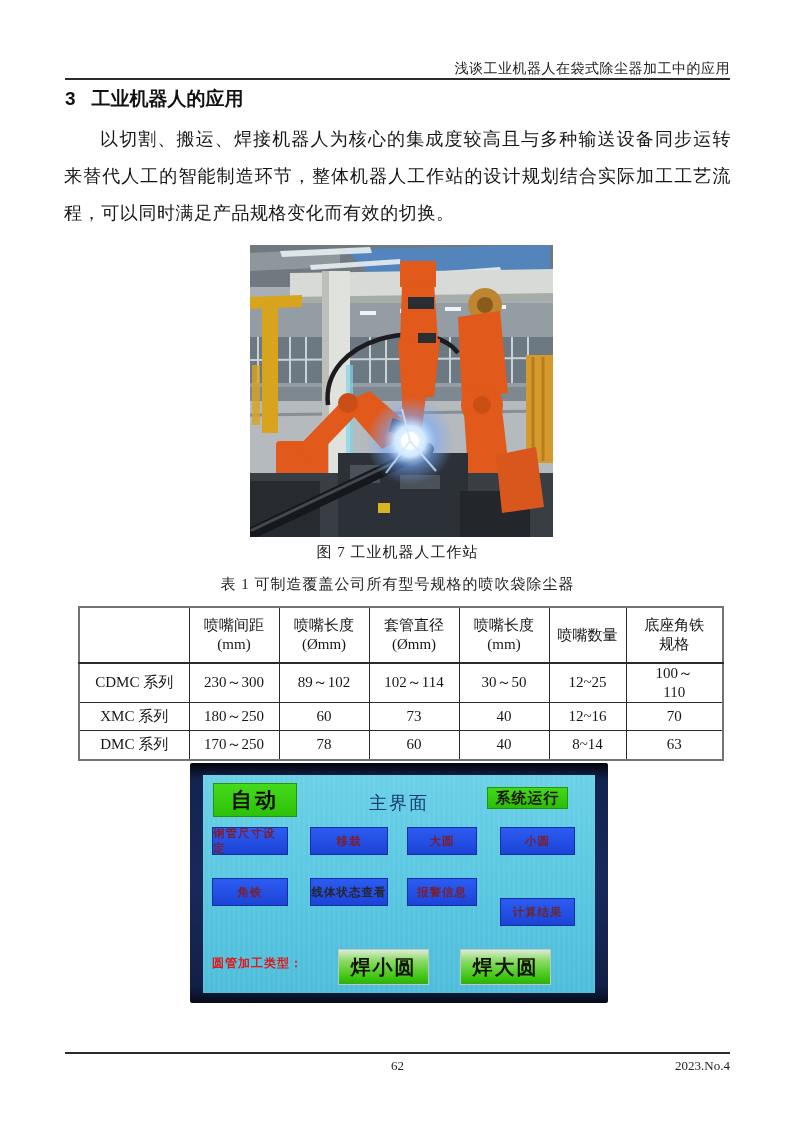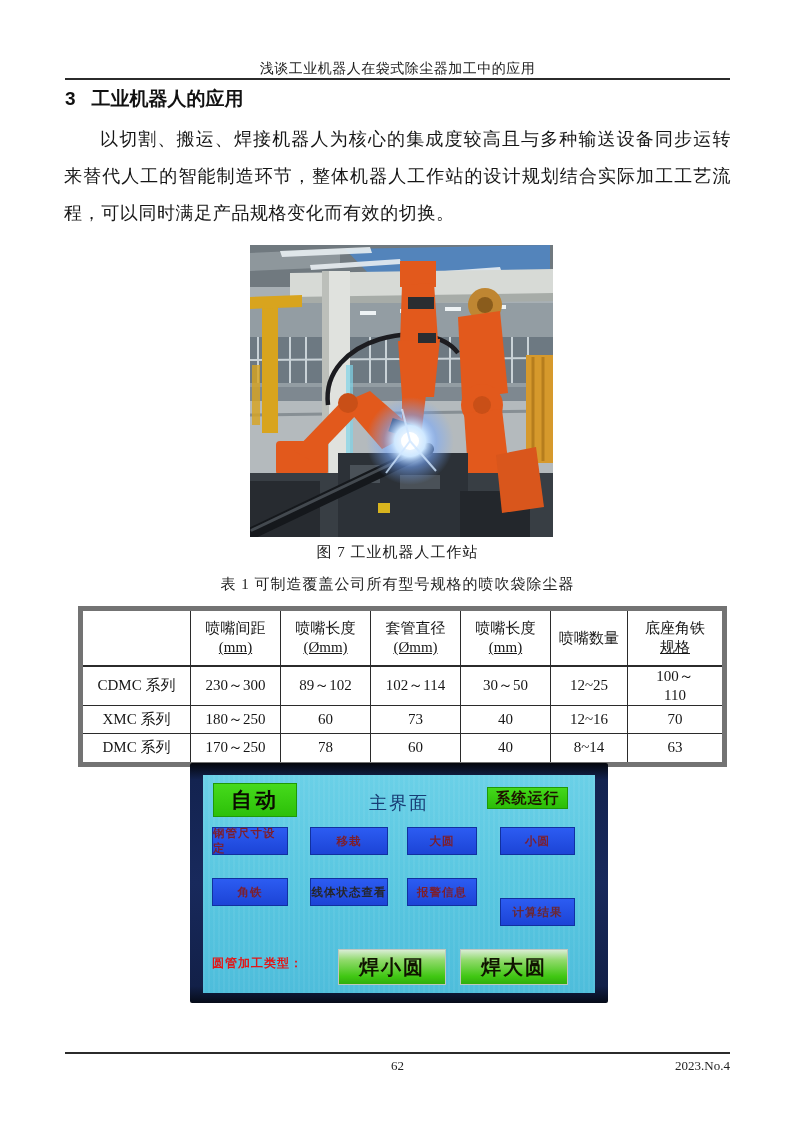--- a/index.html
+++ b/index.html
@@ -1,20 +1,20 @@
 <!DOCTYPE html>
 <html><head>
 <meta charset="utf-8">
 <style>
   html,body{margin:0;padding:0;background:#fff;}
   .page{position:relative;width:793px;height:1122px;background:#ffffff;overflow:hidden;
         font-family:"Liberation Serif","DejaVu Serif",serif;color:#1a1a1a;}
 
   
-  .running-head{position:absolute;left:65px;top:60px;width:665px;text-align:center;
+  .running-head{position:absolute;left:65px;top:60px;width:665px;text-align:right;
                 font-size:14px;letter-spacing:.5px;color:#222;}
   .head-rule{position:absolute;left:65px;top:78px;width:665px;height:2px;background:#2b2b2b;}
 
   
   .sec-head{position:absolute;left:65px;top:86px;width:665px;
             font-family:"Liberation Sans","DejaVu Sans",sans-serif;
             font-weight:bold;font-size:19px;color:#111;}
   .sec-head .num{margin-right:16px;}
 
   
@@ -29,26 +29,26 @@
   .caption{position:absolute;left:65px;width:665px;text-align:center;font-size:15px;color:#222;letter-spacing:1px;}
   .cap-fig7{top:543px;}
   .cap-tbl1{top:575px;}
   .cap-fig8{top:1014px;}
 
   
   .spec-table{position:absolute;left:78px;top:606px;border-collapse:collapse;table-layout:fixed;
               width:644px;font-size:15px;color:#161616;}
   .spec-table th,.spec-table td{border:1px solid #2b2b2b;text-align:center;vertical-align:middle;
               padding:0 2px;font-weight:normal;}
-  .spec-table{border:5px solid #737373;}
+  .spec-table{border:2px solid #737373;}
   .spec-table thead th{border-bottom:2px solid #2b2b2b;height:54px;}
   .spec-table .r1 td{height:35px;}
   .spec-table .r2 td{height:27px;}
   .spec-table .r3 td{height:28px;}
-  .th-u{display:block;line-height:1.25;text-decoration:underline;}
+  .th-u{display:block;line-height:1.25;}
   .th-l{display:block;line-height:1.25;}
   .wrap-narrow{display:inline-block;width:3em;line-height:1.25;}
 
   
   .hmi{position:absolute;left:190px;top:763px;width:418px;height:240px;
        background:linear-gradient(180deg,#04060c 0%,#132350 7%,#18295c 50%,#122048 93%,#060b18 100%);
        border-radius:2px;}
   .hmi-screen{position:absolute;left:13px;right:13px;top:12px;bottom:10px;
        background:linear-gradient(180deg,#6ad0e7 0%,#58c6e0 55%,#4ebddb 100%);}
   .hmi-screen::after{content:"";position:absolute;inset:0;
@@ -63,21 +63,21 @@
   .btn-run{left:297px;top:24px;width:81px;height:22px;
        background:linear-gradient(180deg,#44d81a,#2bbd07);border:1px solid #1f9906;
        color:#1e1400;font-size:15px;font-weight:bold;letter-spacing:1px;}
   .btn-blue{height:28px;background:linear-gradient(180deg,#2c5cf2,#1c44d6);
        border:1px solid #1030a0;color:#7c1f2e;font-size:11.5px;font-weight:bold;letter-spacing:1px;}
   .nb0{left:22px;width:76px;} .nb1{left:120px;width:78px;} .nb2{left:217px;width:70px;} .nb3{left:310px;width:75px;}
   .row1{top:64px;} .row2{top:115px;}
   .txt-dark{color:#26262a;} .txt-faded{color:#6b2733;margin-top:20px;}
   .pipe-label{position:absolute;left:22px;top:192px;z-index:2;color:#e31616;
        font-size:12px;font-weight:bold;letter-spacing:1px;}
-  .btn-weld{top:186px;width:108px;height:36px;
+  .btn-weld{top:186px;width:91px;height:36px;
        background:linear-gradient(180deg,#d9edd4 0%,#90da6b 30%,#40c713 78%,#2fae0c 100%);
        border:1px solid #bfc7bf;color:#101400;font-size:20px;font-weight:bold;letter-spacing:2px;}
   .bw-small{left:148px;} .bw-large{left:270px;}
 
   
   .foot-rule{position:absolute;left:65px;top:1052px;width:665px;height:2px;background:#2b2b2b;}
   .page-num{position:absolute;left:65px;top:1058px;width:665px;text-align:center;font-size:13px;color:#222;}
   .issue{position:absolute;right:63px;top:1058px;font-size:13px;color:#222;}
 </style>
 </head>

